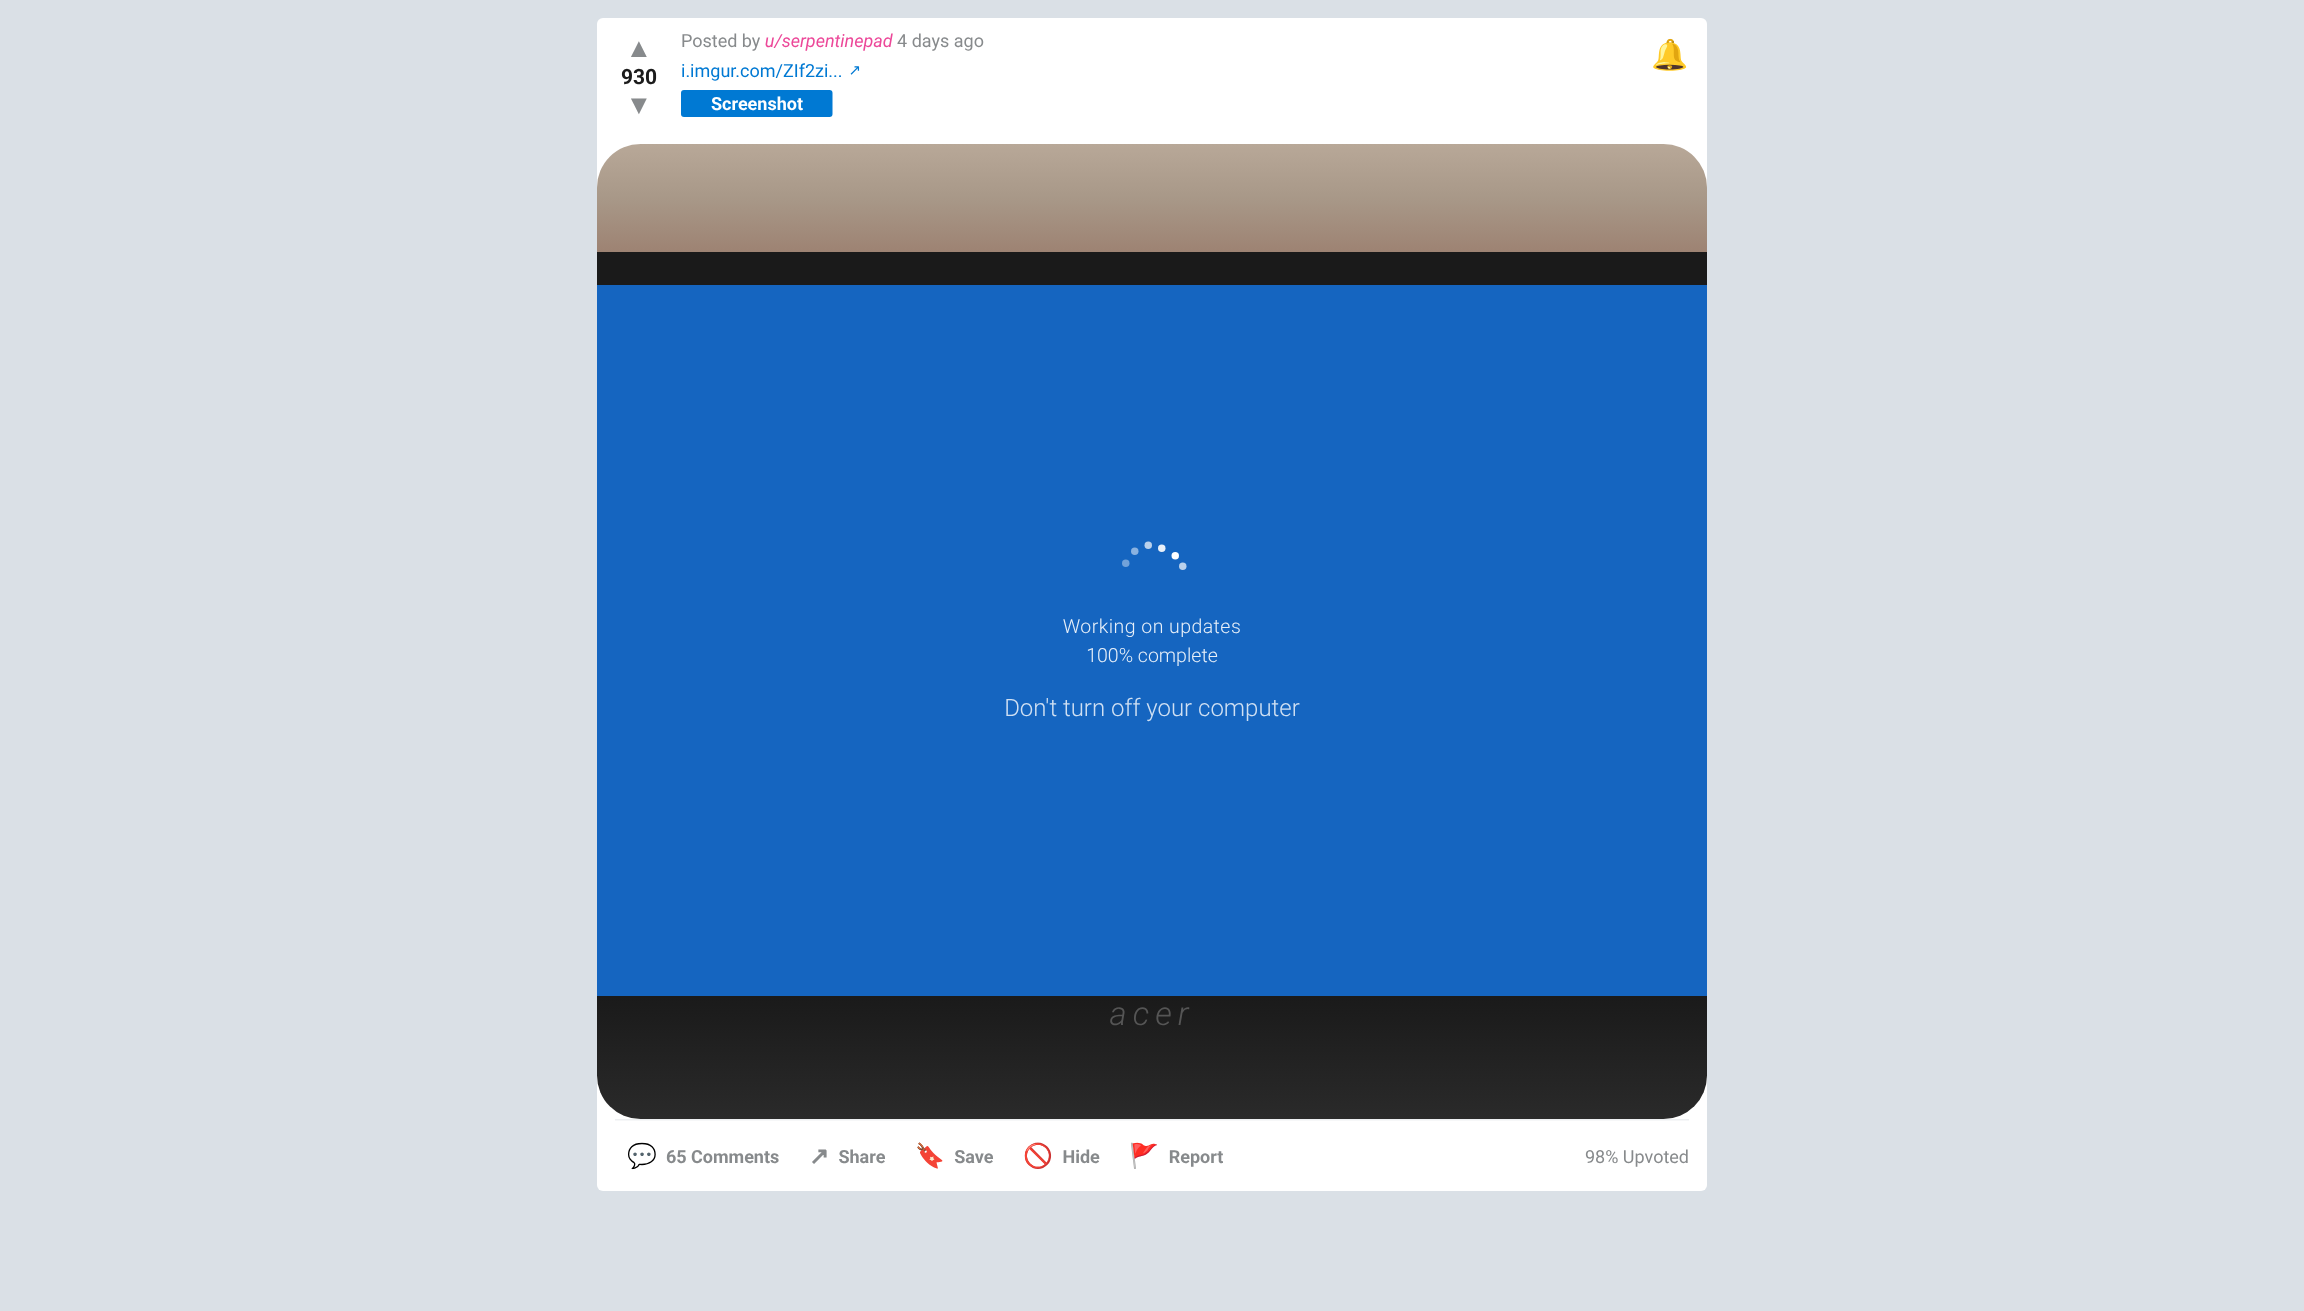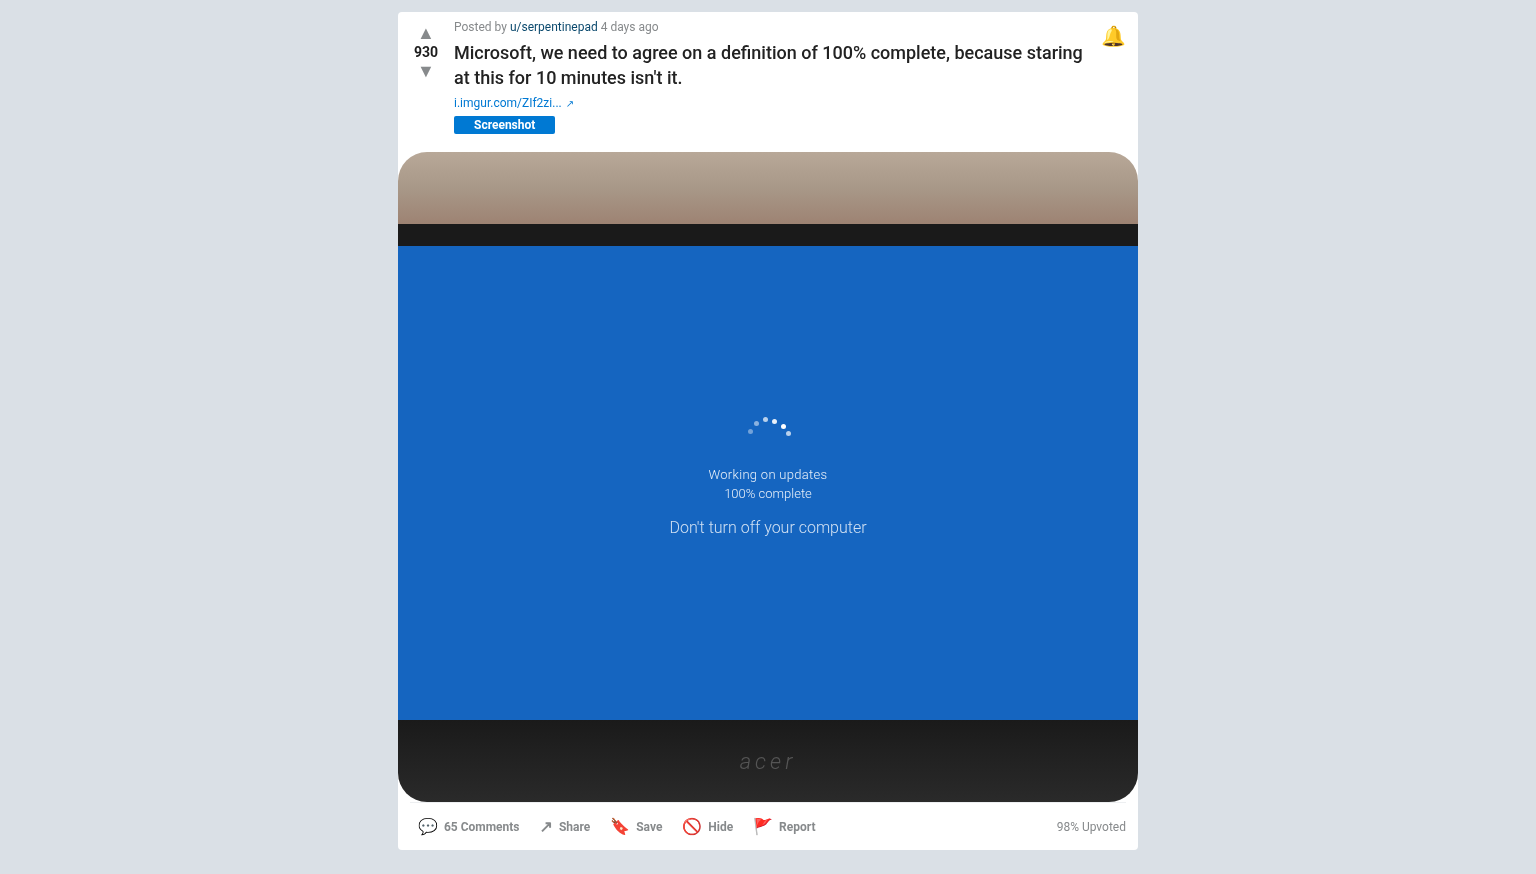--- a/index.html
+++ b/index.html
@@ -56,22 +56,23 @@
     }
     .post-body {
       flex: 1;
     }
     .post-meta {
       font-size: 12px;
       color: #878a8c;
       margin-bottom: 6px;
     }
     .post-meta a {
-      color: #0c4a6e;
+      color: #ec4899;
       text-decoration: none;
+      font-style: italic;
     }
     .post-title {
       font-size: 18px;
       font-weight: 500;
       color: #222222;
       line-height: 1.4;
       margin-bottom: 6px;
     }
     .post-link {
       font-size: 12px;
@@ -184,21 +185,20 @@
     }
     
     .img-monitor-bottom {
       position: absolute;
       bottom: 0;
       left: 0;
       right: 0;
       height: 82px;
       background: linear-gradient(180deg, #1a1a1a 0%, #222222 50%, #2a2a2a 100%);
       display: flex;
-      align-items: center;
       justify-content: center;
     }
     .acer-logo {
       color: #555555;
       font-size: 22px;
       font-style: italic;
       font-weight: 300;
       letter-spacing: 4px;
     }
     
@@ -244,21 +244,20 @@
         <div class="vote-column">
           <div class="vote-arrow">▲</div>
           <div class="vote-count">930</div>
           <div class="vote-arrow" style="color:#878a8c;">▼</div>
         </div>
 
         <div class="post-body">
           <div class="post-meta">
             <span>Posted by </span><a href="#">u/serpentinepad</a>&nbsp;<span>4 days ago</span>
           </div>
-          <div class="post-title">Microsoft, we need to agree on a definition of 100% complete, because staring at this for 10 minutes isn't it.</div>
           <a href="#" class="post-link">
             <span>i.imgur.com/ZIf2zi...</span>
             <span class="post-link-icon">↗</span>
           </a>
           <div class="tag-badge">Screenshot</div>
         </div>
 
         <div class="bell-icon">🔔</div>
       </div>
 

